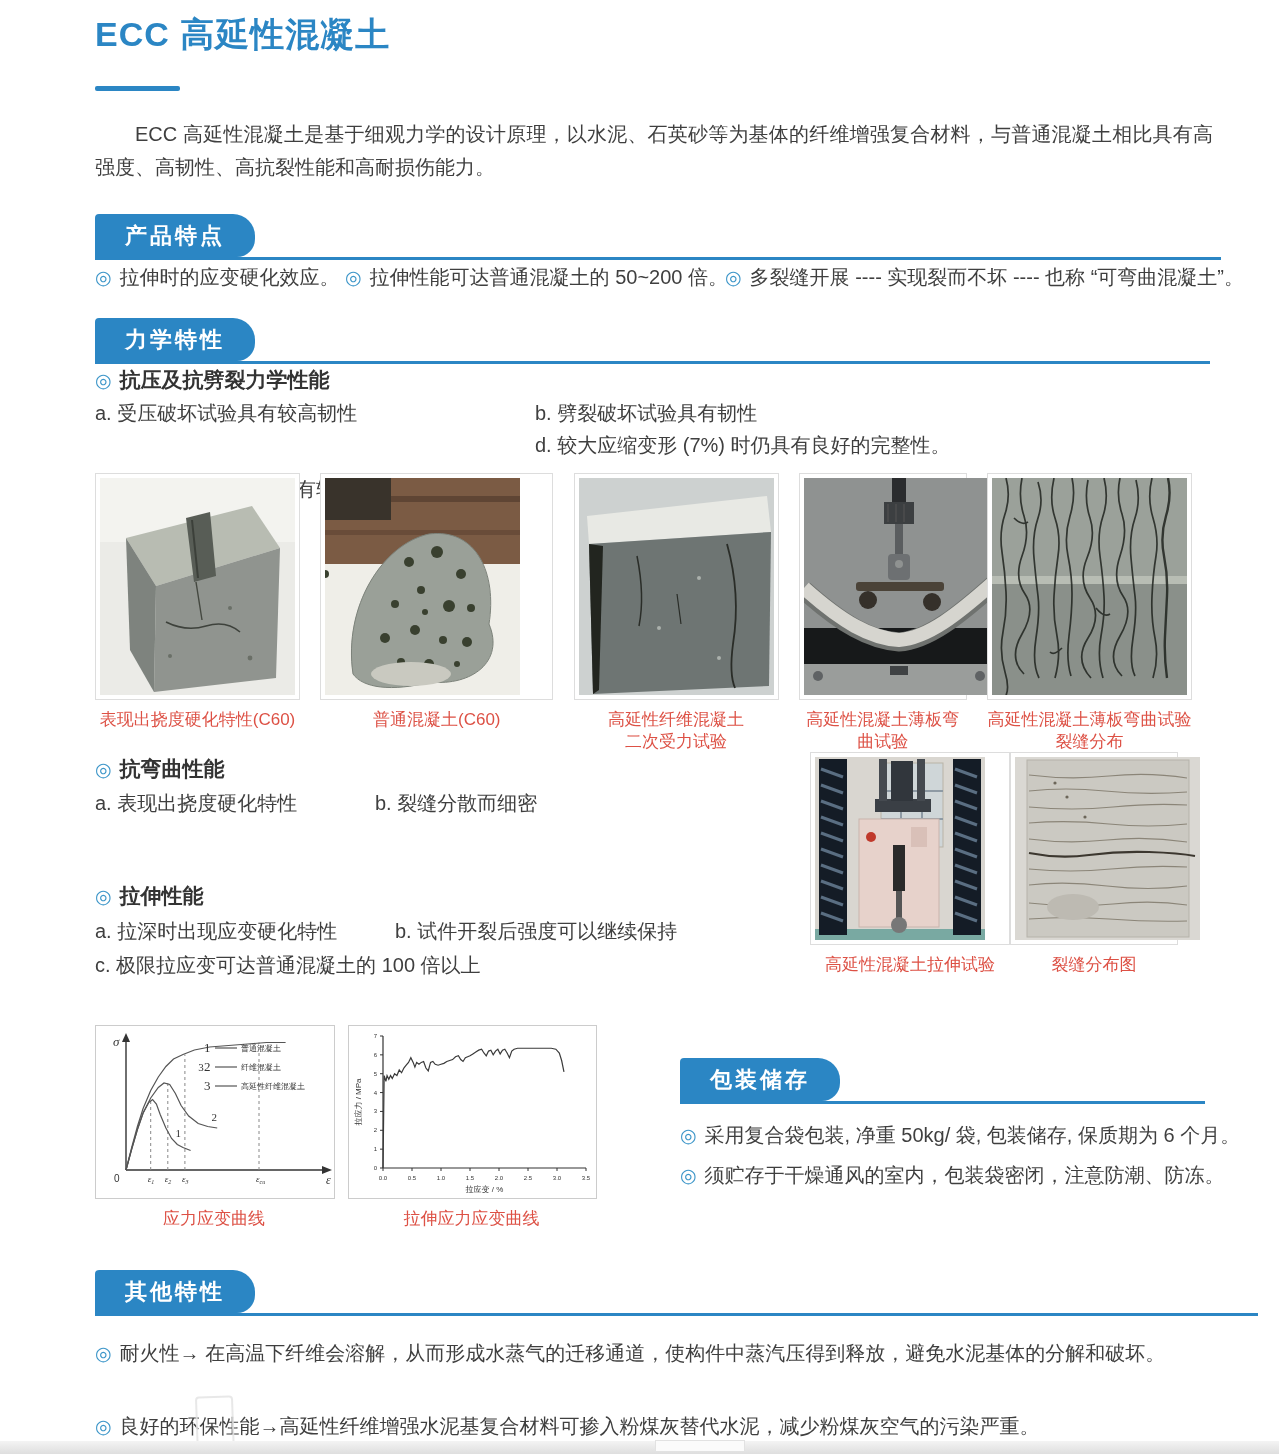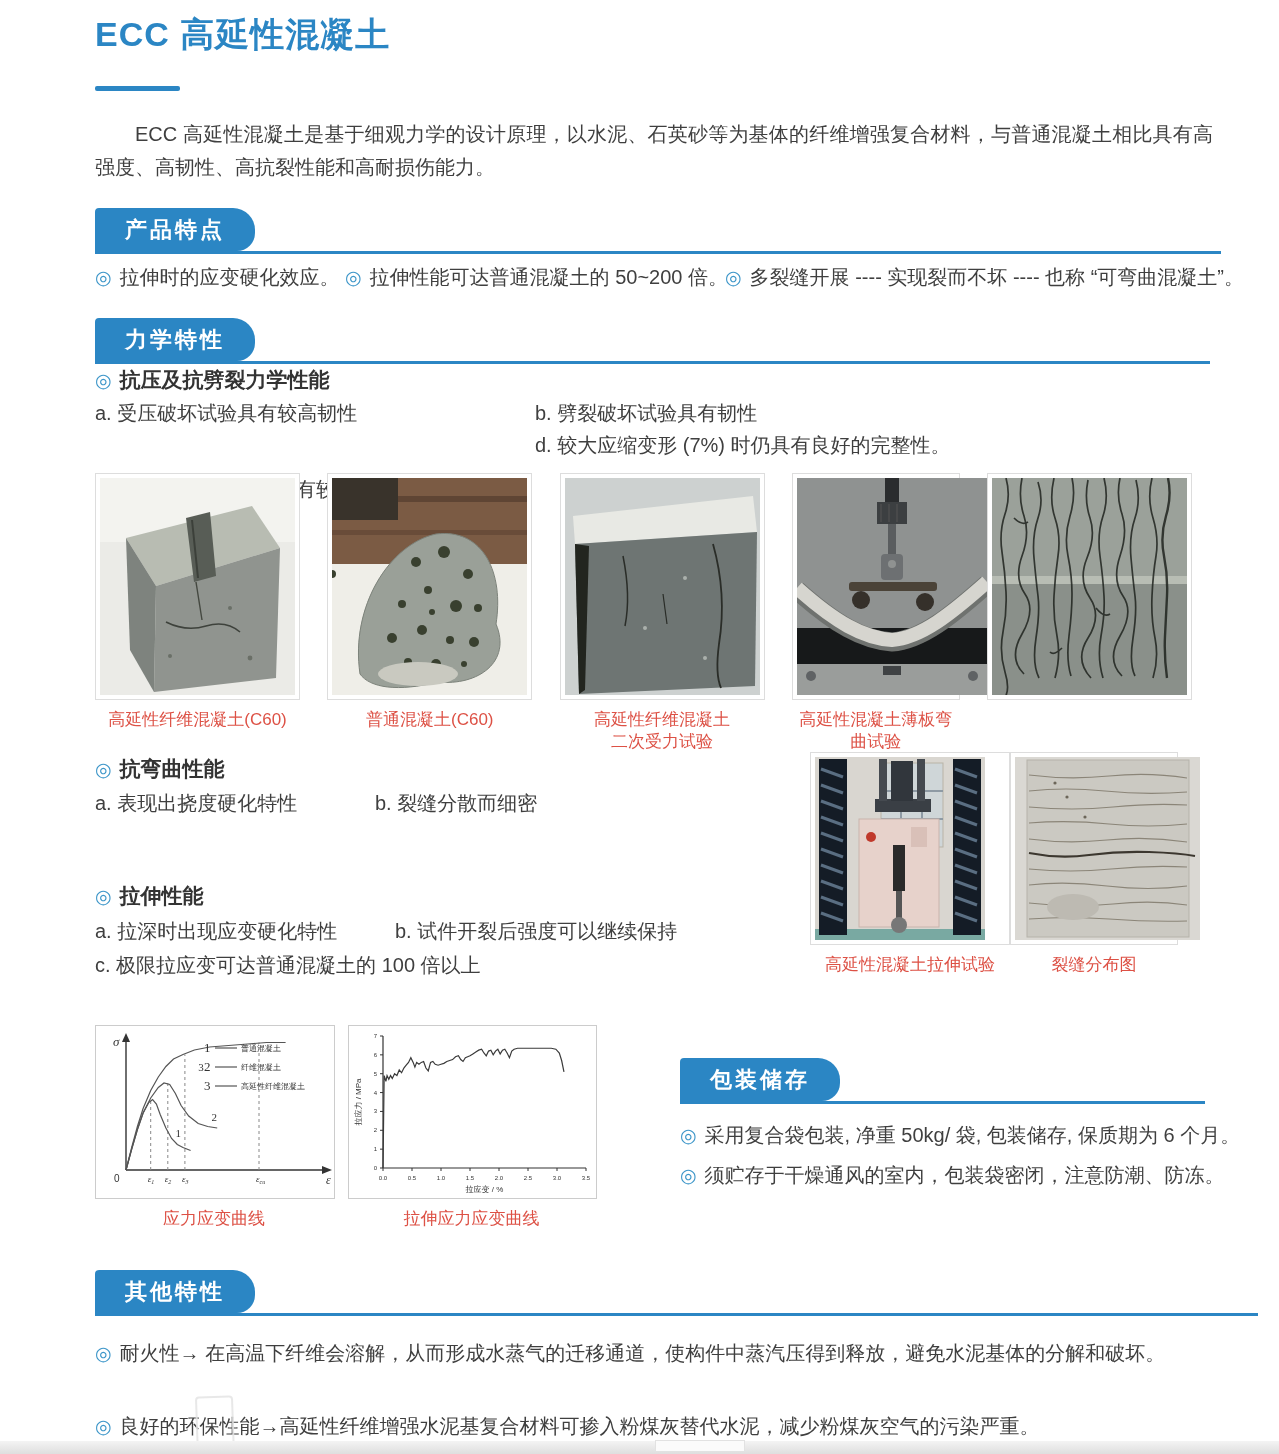--- a/index.html
+++ b/index.html
@@ -44,21 +44,21 @@
 </head>
 <body>
 
 <div class="canvas">
 
   <div class="abs page-title" style="left:95px;top:12px;">ECC 高延性混凝土</div>
   <div class="abs title-rule" style="left:95px;top:86px;width:85px;"></div>
 
   <div class="abs intro" style="left:95px;top:118px;width:1118px;">ECC 高延性混凝土是基于细观力学的设计原理，以水泥、石英砂等为基体的纤维增强复合材料，与普通混凝土相比具有高强度、高韧性、高抗裂性能和高耐损伤能力。</div>
 
-  <div class="abs sect-head" style="left:95px;top:208px;width:1115px;padding-left:11px;">
+  <div class="abs sect-head" style="left:95px;top:214px;width:1115px;padding-left:11px;">
     <div class="badge">
       <span>产品特点</span>
     </div>
   </div>
   <div class="abs" style="left:95px;top:264px;width:1115px;height:30px;">
     <span class="b-item" style="left:0;"><span class="b-icon">◎</span><span>拉伸时的应变硬化效应。</span></span>
     <span class="b-item" style="left:250px;"><span class="b-icon">◎</span><span>拉伸性能可达普通混凝土的 50~200 倍。</span></span>
     <span class="b-item" style="left:630px;"><span class="b-icon">◎</span><span>多裂缝开展 ---- 实现裂而不坏 ---- 也称 “可弯曲混凝土”。</span></span>
   </div>
 
@@ -87,23 +87,23 @@
           <polygon points="26,60 56,108 54,214 30,172" fill="#7e837e"></polygon>
           <polygon points="86,40 110,34 116,98 94,104" fill="#585d56"></polygon>
           <line x1="92" y1="42" x2="98" y2="100" stroke="#3c403a" stroke-width="2"></line>
           <path d="M66,144 q20,10 40,4 q20,-6 34,6" stroke="#3e423c" stroke-width="1.6" fill="none"></path>
           <path d="M96,104 l6,38" stroke="#444840" stroke-width="1.4" fill="none"></path>
           <circle cx="70" cy="178" r="2" fill="#6a6f67"></circle>
             <circle cx="130" cy="130" r="2" fill="#6a6f67"></circle>
             <circle cx="150" cy="180" r="2.4" fill="#6a6f67"></circle>
         </svg>
       </div>
-      <figcaption class="ph-cap">高延性纤维混凝土(C60)</figcaption>
+      <figcaption class="ph-cap">表现出挠度硬化特性(C60)</figcaption>
     </figure>
-    <figure class="ph-fig" style="width:205px;">
+    <figure class="ph-fig" style="width:233px;">
       <div class="imgbox" style="height:227px;">
         <svg viewBox="0 0 195 217" width="195" height="217">
           <rect width="195" height="217" fill="#efeee8"></rect>
           <rect width="195" height="86" fill="#7b5b44"></rect>
           <rect y="18" width="195" height="6" fill="#5f4534"></rect>
             <rect y="52" width="195" height="5" fill="#694c39"></rect>
           <rect width="66" height="42" fill="#39332b"></rect>
           <path d="M28,196 C18,128 58,66 104,56 C152,50 172,96 164,146 C180,184 146,208 106,204 C66,214 38,210 28,196 Z" fill="#9aa098" stroke="#7c827a"></path>
           <g fill="#39402f">
             <circle cx="84" cy="84" r="5"></circle>
@@ -189,20 +189,21 @@
             <path d="M128,0 q-4,18 2,36 t-2,42 t3,40 t-3,40 t2,40"></path>
             <path d="M144,2 q5,20 -1,38 t-4,40 t4,38 t-2,42 t2,38"></path>
             <path d="M160,0 q-5,20 1,40 t3,38 t-4,40 t3,42 t-2,40"></path>
             <path d="M176,0 q4,18 -2,38 t-2,40 t3,40 t-2,40 t2,42" stroke-width="2.4"></path>
             <path d="M22,40 q8,8 14,4"></path>
               <path d="M104,130 q8,10 14,6"></path>
               <path d="M70,170 q-8,8 -12,4"></path>
           </g>
         </svg>
       </div>
+      <figcaption class="ph-cap">高延性混凝土薄板弯曲试验裂缝分布</figcaption>
     </figure>
   </div>
 
   <div class="abs sub-title" style="left:95px;top:755px;">
     <span class="b-icon">◎</span><span>抗弯曲性能</span>
   </div>
   <div class="abs plain" style="left:95px;top:790px;">a. 表现出挠度硬化特性</div>
   <div class="abs plain" style="left:375px;top:790px;">b. 裂缝分散而细密</div>
 
   <figure class="abs ph-fig" style="left:810px;top:752px;width:200px;">

